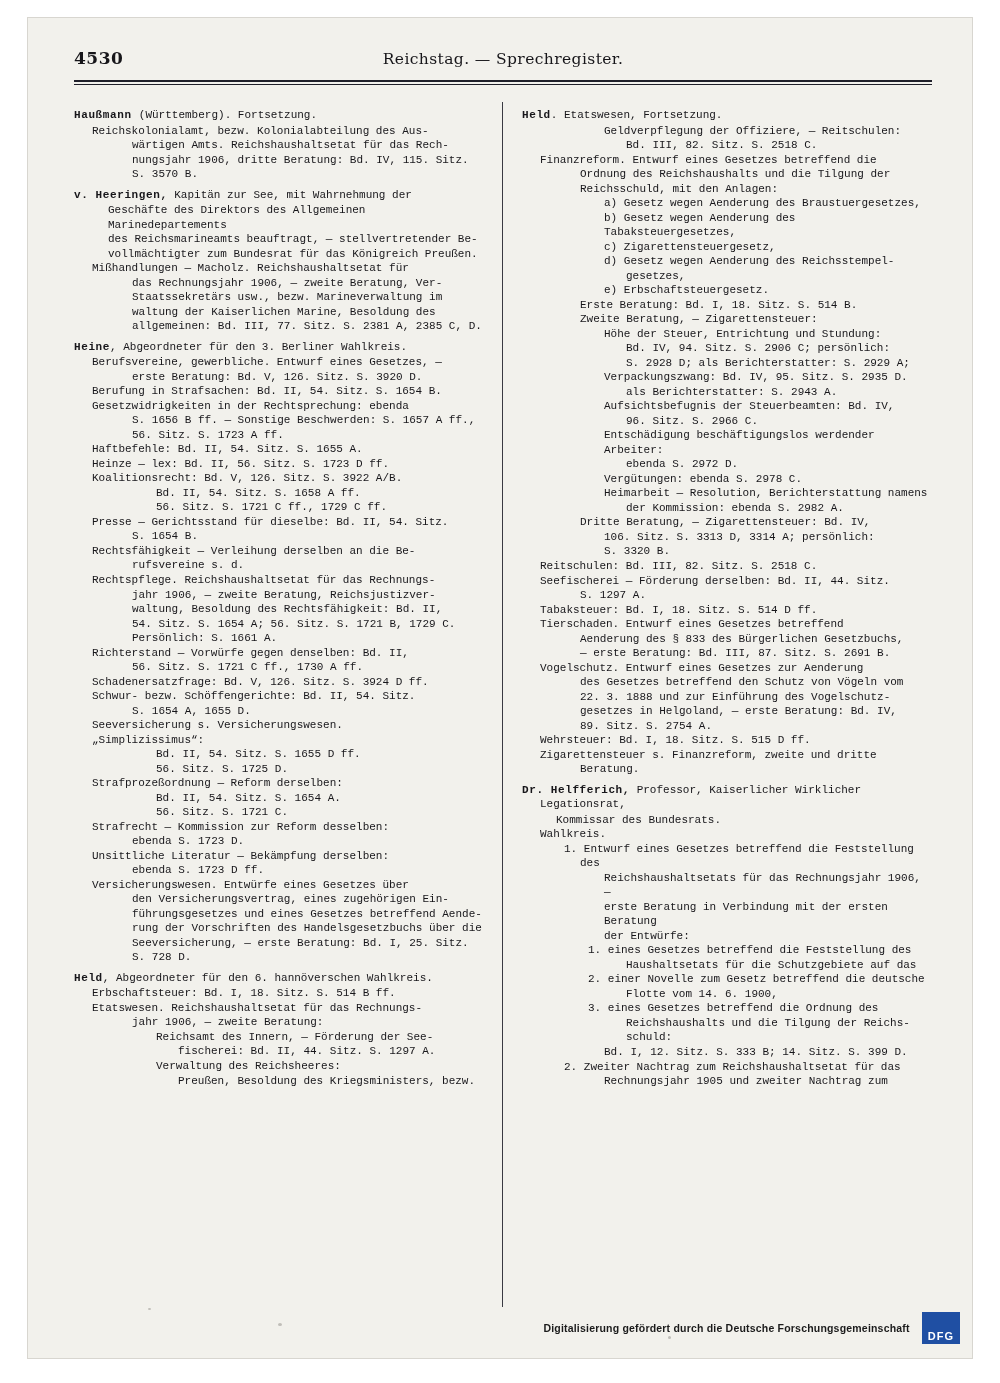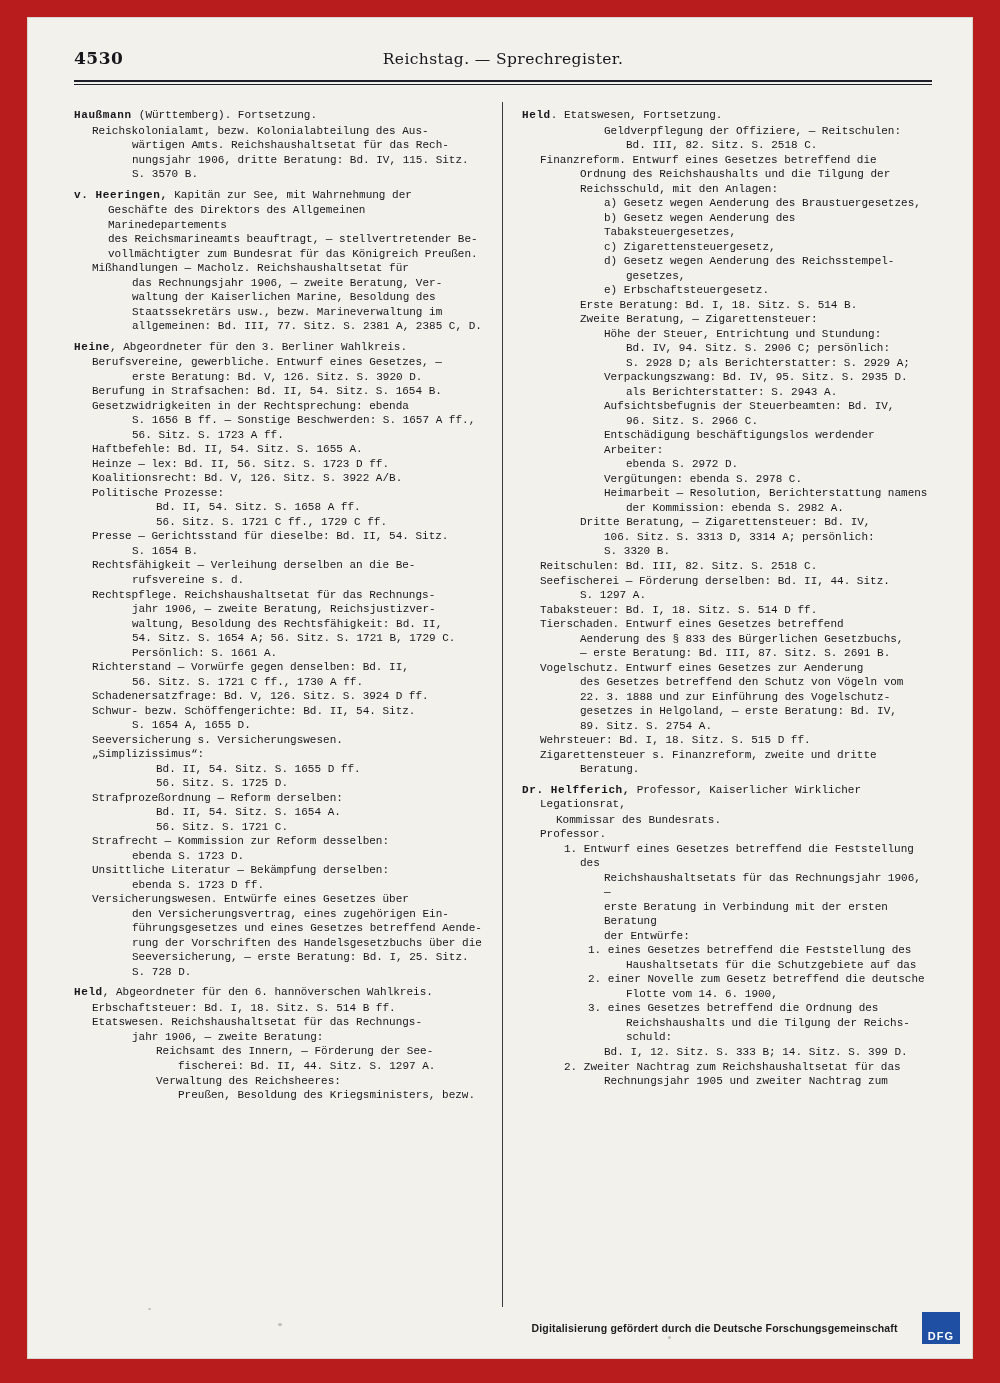--- a/index.html
+++ b/index.html
@@ -4,21 +4,21 @@
 <style>
   html, body {
     margin: 0;
     padding: 0;
     background: #b9b9b4;
   }
   .page {
     position: relative;
     width: 1000px;
     height: 1383px;
-    background: #b91c1c;
+    background: #ffffff;
     overflow: hidden;
     font-family: "DejaVu Serif", serif;
     color: #17161a;
   }
   .sheet {
     position: absolute;
     left: 28px;
     top: 18px;
     width: 944px;
     height: 1340px;
@@ -113,21 +113,21 @@
     bottom: 14px;
     width: 944px;
     height: 22px;
   }
   .footer-bar {
     position: absolute;
     right: 12px;
     bottom: 0;
     display: flex;
     align-items: center;
-    gap: 24px;
+    gap: 12px;
   }
   .footer-text {
     font-family: "Liberation Sans", sans-serif;
     font-size: 10.5px;
     font-weight: bold;
     color: #1b1b1b;
     letter-spacing: 0.2px;
   }
   .dfg-badge {
     background: #1f4fa3;
@@ -164,34 +164,33 @@
         <div class="l1">Reichskolonialamt, bezw. Kolonialabteilung des Aus-</div>
         <div class="plain2">wärtigen Amts.  Reichshaushaltsetat für das Rech-</div>
         <div class="plain2">nungsjahr 1906, dritte Beratung: Bd. IV, 115. Sitz.</div>
         <div class="plain2">S. 3570 B.</div>
         <div class="lemma"><span class="nm">v. Heeringen,</span><span> Kapitän zur See, mit Wahrnehmung der</span></div>
         <div class="plain1">Geschäfte des Direktors des Allgemeinen Marinedepartements</div>
         <div class="plain1">des Reichsmarineamts beauftragt, — stellvertretender Be-</div>
         <div class="plain1">vollmächtigter zum Bundesrat für das Königreich Preußen.</div>
         <div class="l1">Mißhandlungen — Macholz.  Reichshaushaltsetat für</div>
         <div class="plain2">das Rechnungsjahr 1906, — zweite Beratung, Ver-</div>
+        <div class="plain2">Staatssekretärs usw., bezw. Marineverwaltung im</div>
         <div class="plain2">waltung der Kaiserlichen Marine, Besoldung des</div>
-        <div class="plain2">Staatssekretärs usw., bezw. Marineverwaltung im</div>
         <div class="plain2">allgemeinen: Bd. III, 77. Sitz. S. 2381 A, 2385 C, D.</div>
         <div class="lemma"><span class="nm">Heine</span><span>, Abgeordneter für den 3. Berliner Wahlkreis.</span></div>
         <div class="l1">Berufsvereine, gewerbliche.  Entwurf eines Gesetzes, —</div>
         <div class="plain2">erste Beratung: Bd. V, 126. Sitz. S. 3920 D.</div>
         <div class="l1">Berufung in Strafsachen: Bd. II, 54. Sitz. S. 1654 B.</div>
         <div class="l1">Gesetzwidrigkeiten in der Rechtsprechung: ebenda</div>
         <div class="plain2">S. 1656 B ff. — Sonstige Beschwerden: S. 1657 A ff.,</div>
         <div class="plain2">56. Sitz. S. 1723 A ff.</div>
         <div class="l1">Haftbefehle: Bd. II, 54. Sitz. S. 1655 A.</div>
         <div class="l1">Heinze — lex: Bd. II, 56. Sitz. S. 1723 D ff.</div>
         <div class="l1">Koalitionsrecht: Bd. V, 126. Sitz. S. 3922 A/B.</div>
-        <div class="l1">Politische Prozesse:</div>
         <div class="plain3">Bd. II, 54. Sitz. S. 1658 A ff.</div>
         <div class="plain3">56. Sitz. S. 1721 C ff., 1729 C ff.</div>
         <div class="l1">Presse — Gerichtsstand für dieselbe: Bd. II, 54. Sitz.</div>
         <div class="plain2">S. 1654 B.</div>
         <div class="l1">Rechtsfähigkeit — Verleihung derselben an die Be-</div>
         <div class="plain2">rufsvereine s. d.</div>
         <div class="l1">Rechtspflege.  Reichshaushaltsetat für das Rechnungs-</div>
         <div class="plain2">jahr 1906, — zweite Beratung, Reichsjustizver-</div>
         <div class="plain2">waltung, Besoldung des Rechtsfähigkeit: Bd. II,</div>
         <div class="plain2">54. Sitz. S. 1654 A; 56. Sitz. S. 1721 B, 1729 C.</div>
@@ -267,21 +266,21 @@
         <div class="l1">Vogelschutz.  Entwurf eines Gesetzes zur Aenderung</div>
         <div class="plain2">des Gesetzes betreffend den Schutz von Vögeln vom</div>
         <div class="plain2">22. 3. 1888 und zur Einführung des Vogelschutz-</div>
         <div class="plain2">gesetzes in Helgoland, — erste Beratung: Bd. IV,</div>
         <div class="plain2">89. Sitz. S. 2754 A.</div>
         <div class="l1">Wehrsteuer: Bd. I, 18. Sitz. S. 515 D ff.</div>
         <div class="l1">Zigarettensteuer s. Finanzreform, zweite und dritte</div>
         <div class="plain2">Beratung.</div>
         <div class="lemma"><span class="nm">Dr. Helfferich,</span><span> Professor, Kaiserlicher Wirklicher Legationsrat,</span></div>
         <div class="plain1">Kommissar des Bundesrats.</div>
-        <div class="l1">Professor.</div>
+        <div class="l1">Wahlkreis.</div>
         <div class="l2">1. Entwurf eines Gesetzes betreffend die Feststellung des</div>
         <div class="plain3">Reichshaushaltsetats für das Rechnungsjahr 1906, —</div>
         <div class="plain3">erste Beratung in Verbindung mit der ersten Beratung</div>
         <div class="plain3">der Entwürfe:</div>
         <div class="l3">1. eines Gesetzes betreffend die Feststellung des</div>
         <div class="plain4">Haushaltsetats für die Schutzgebiete auf das</div>
         <div class="l3">2. einer Novelle zum Gesetz betreffend die deutsche</div>
         <div class="plain4">Flotte vom 14. 6. 1900,</div>
         <div class="l3">3. eines Gesetzes betreffend die Ordnung des</div>
         <div class="plain4">Reichshaushalts und die Tilgung der Reichs-</div>

